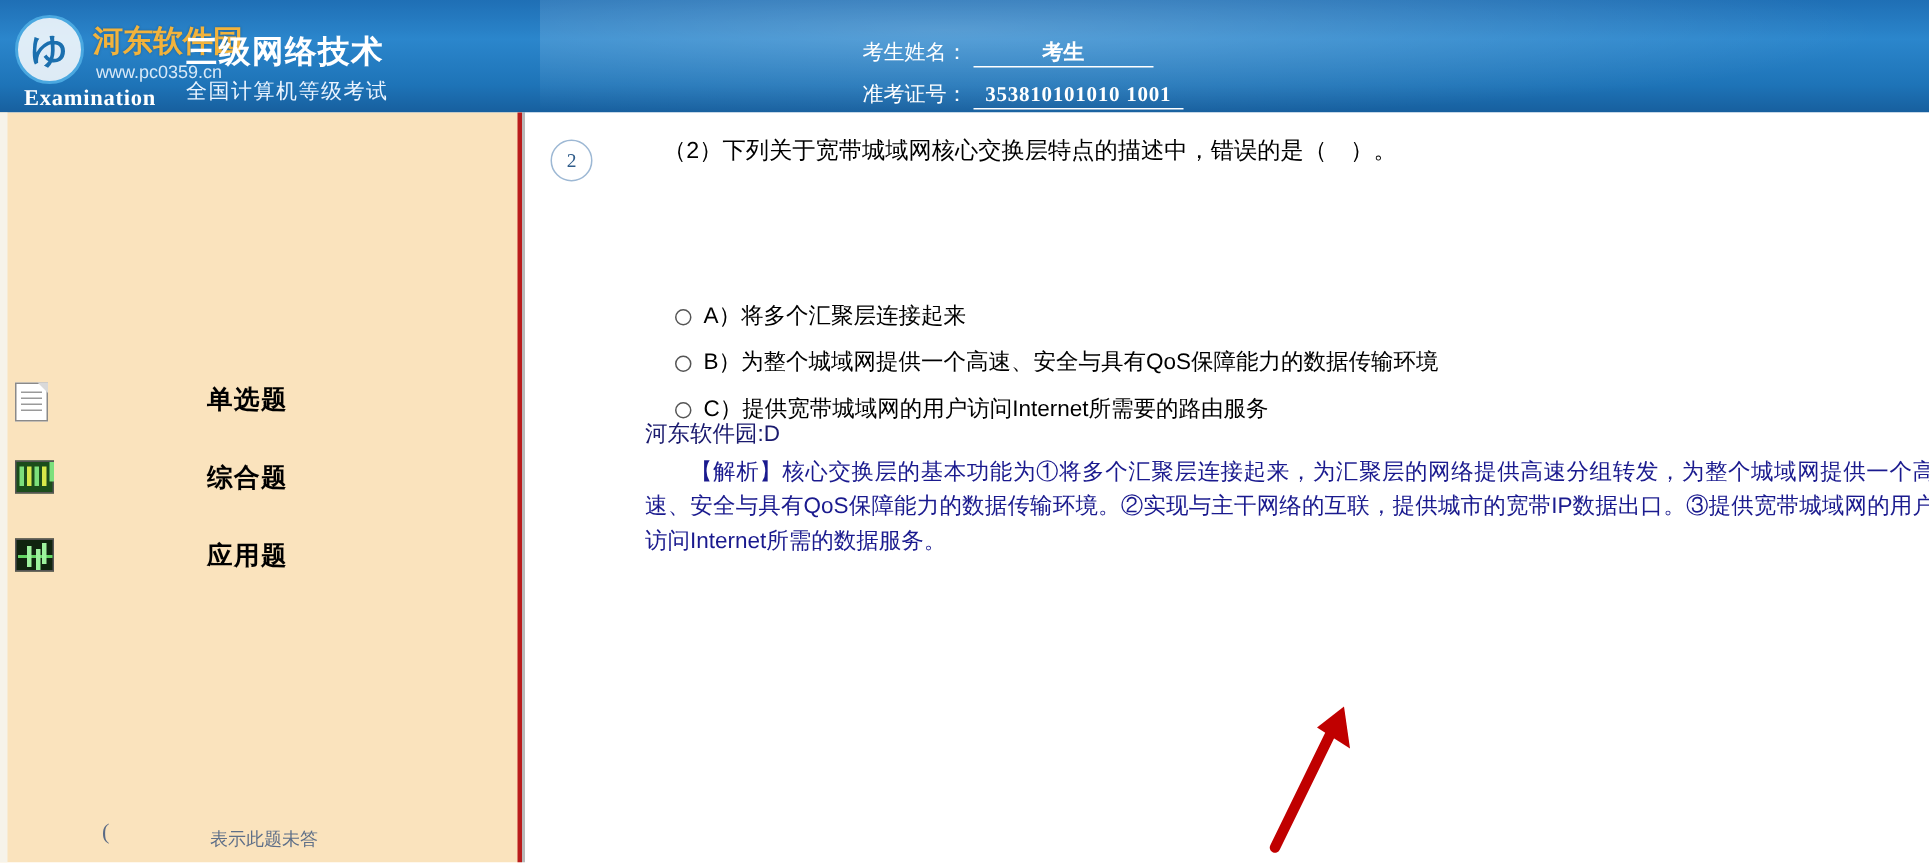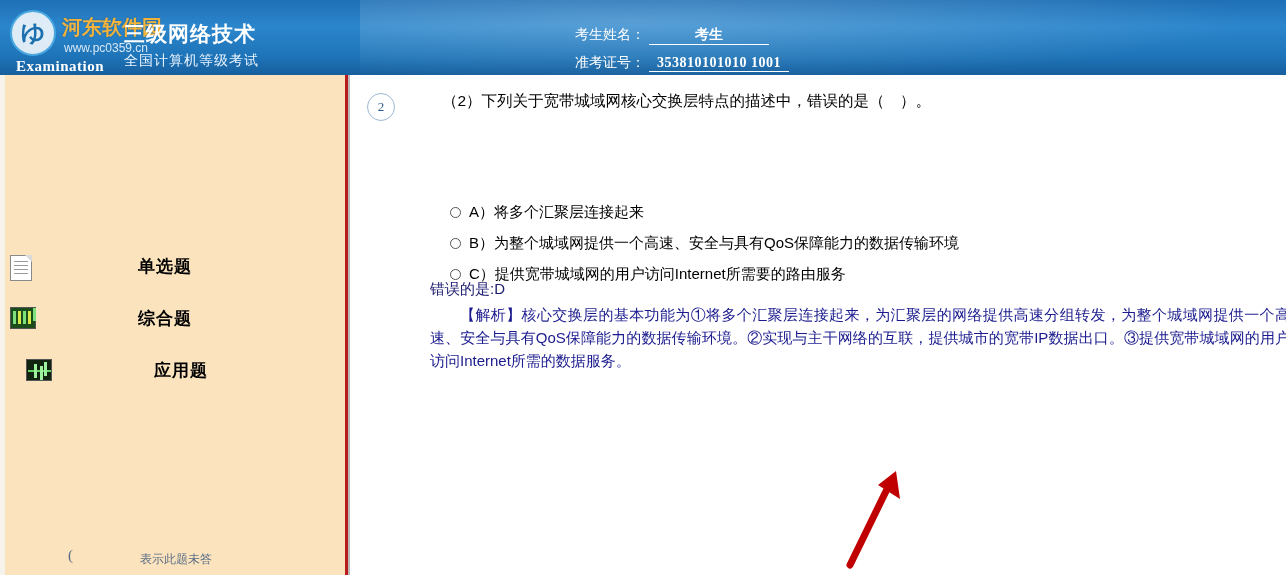--- a/index.html
+++ b/index.html
@@ -359,21 +359,21 @@
     <div class="side-label">单选题</div>
   </div>
 
   <div class="side-item" style="top:224px;">
     <div class="side-icon">
         <div class="ico-grid"></div>
       </div>
     <div class="side-label">综合题</div>
   </div>
 
-  <div class="side-item" style="top:276px;margin-left:16px;">
+  <div class="side-item" style="top:276px;">
     <div class="side-icon">
         <div class="ico-wave"></div>
       </div>
     <div class="side-label">应用题</div>
   </div>
 
   <div class="side-footer">
     <div class="side-footer-mark">(</div>
     <div class="side-footer-text">表示此题未答</div>
   </div>
@@ -388,21 +388,21 @@
   <div class="opt" style="top:125px;">
     <span class="radio"></span><span class="opt-text">A）</span><span class="opt-text">将多个汇聚层连接起来</span>
   </div>
   <div class="opt" style="top:156px;">
     <span class="radio"></span><span class="opt-text">B）</span><span class="opt-text">为整个城域网提供一个高速、安全与具有QoS保障能力的数据传输环境</span>
   </div>
   <div class="opt" style="top:187px;">
     <span class="radio"></span><span class="opt-text">C）</span><span class="opt-text">提供宽带城域网的用户访问Internet所需要的路由服务</span>
   </div>
 
-  <div class="answer" style="top:205px;">错误的是:D</div>
+  <div class="answer" style="top:205px;">河东软件园:D</div>
   <div class="analysis" style="top:228px;">【解析】核心交换层的基本功能为①将多个汇聚层连接起来，为汇聚层的网络提供高速分组转发，为整个城域网提供一个高速、安全与具有QoS保障能力的数据传输环境。②实现与主干网络的互联，提供城市的宽带IP数据出口。③提供宽带城域网的用户访问Internet所需的数据服务。</div>
 
   <svg class="arrow" viewBox="0 0 80 105">
     <defs></defs>
     <path d="M20,100 L60,18" stroke="#c00000" stroke-width="7" stroke-linecap="round" fill="none"></path>
     <path d="M66,6 L70,34 L48,20 Z" fill="#c00000"></path>
   </svg>
 </div>
 
 </body></html>

